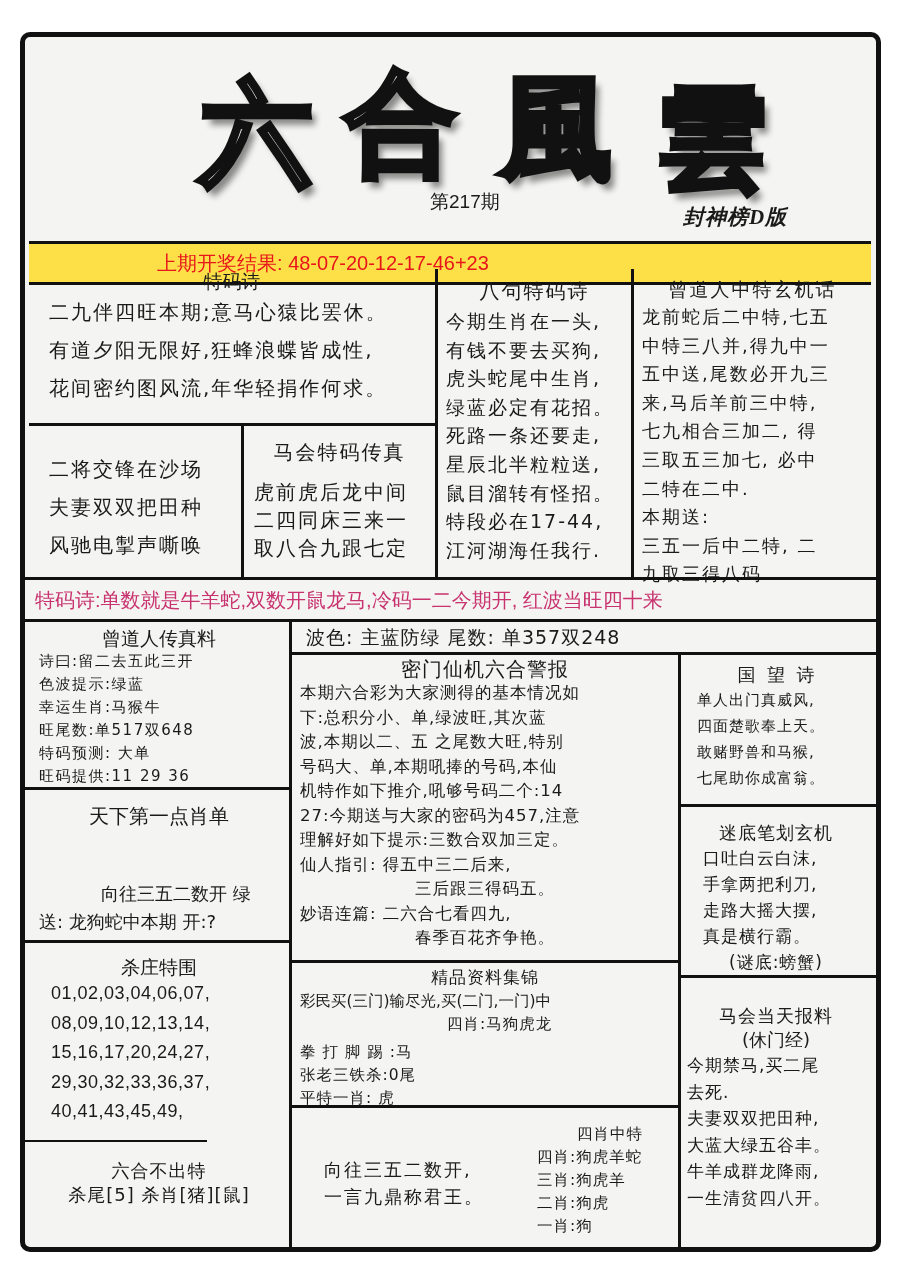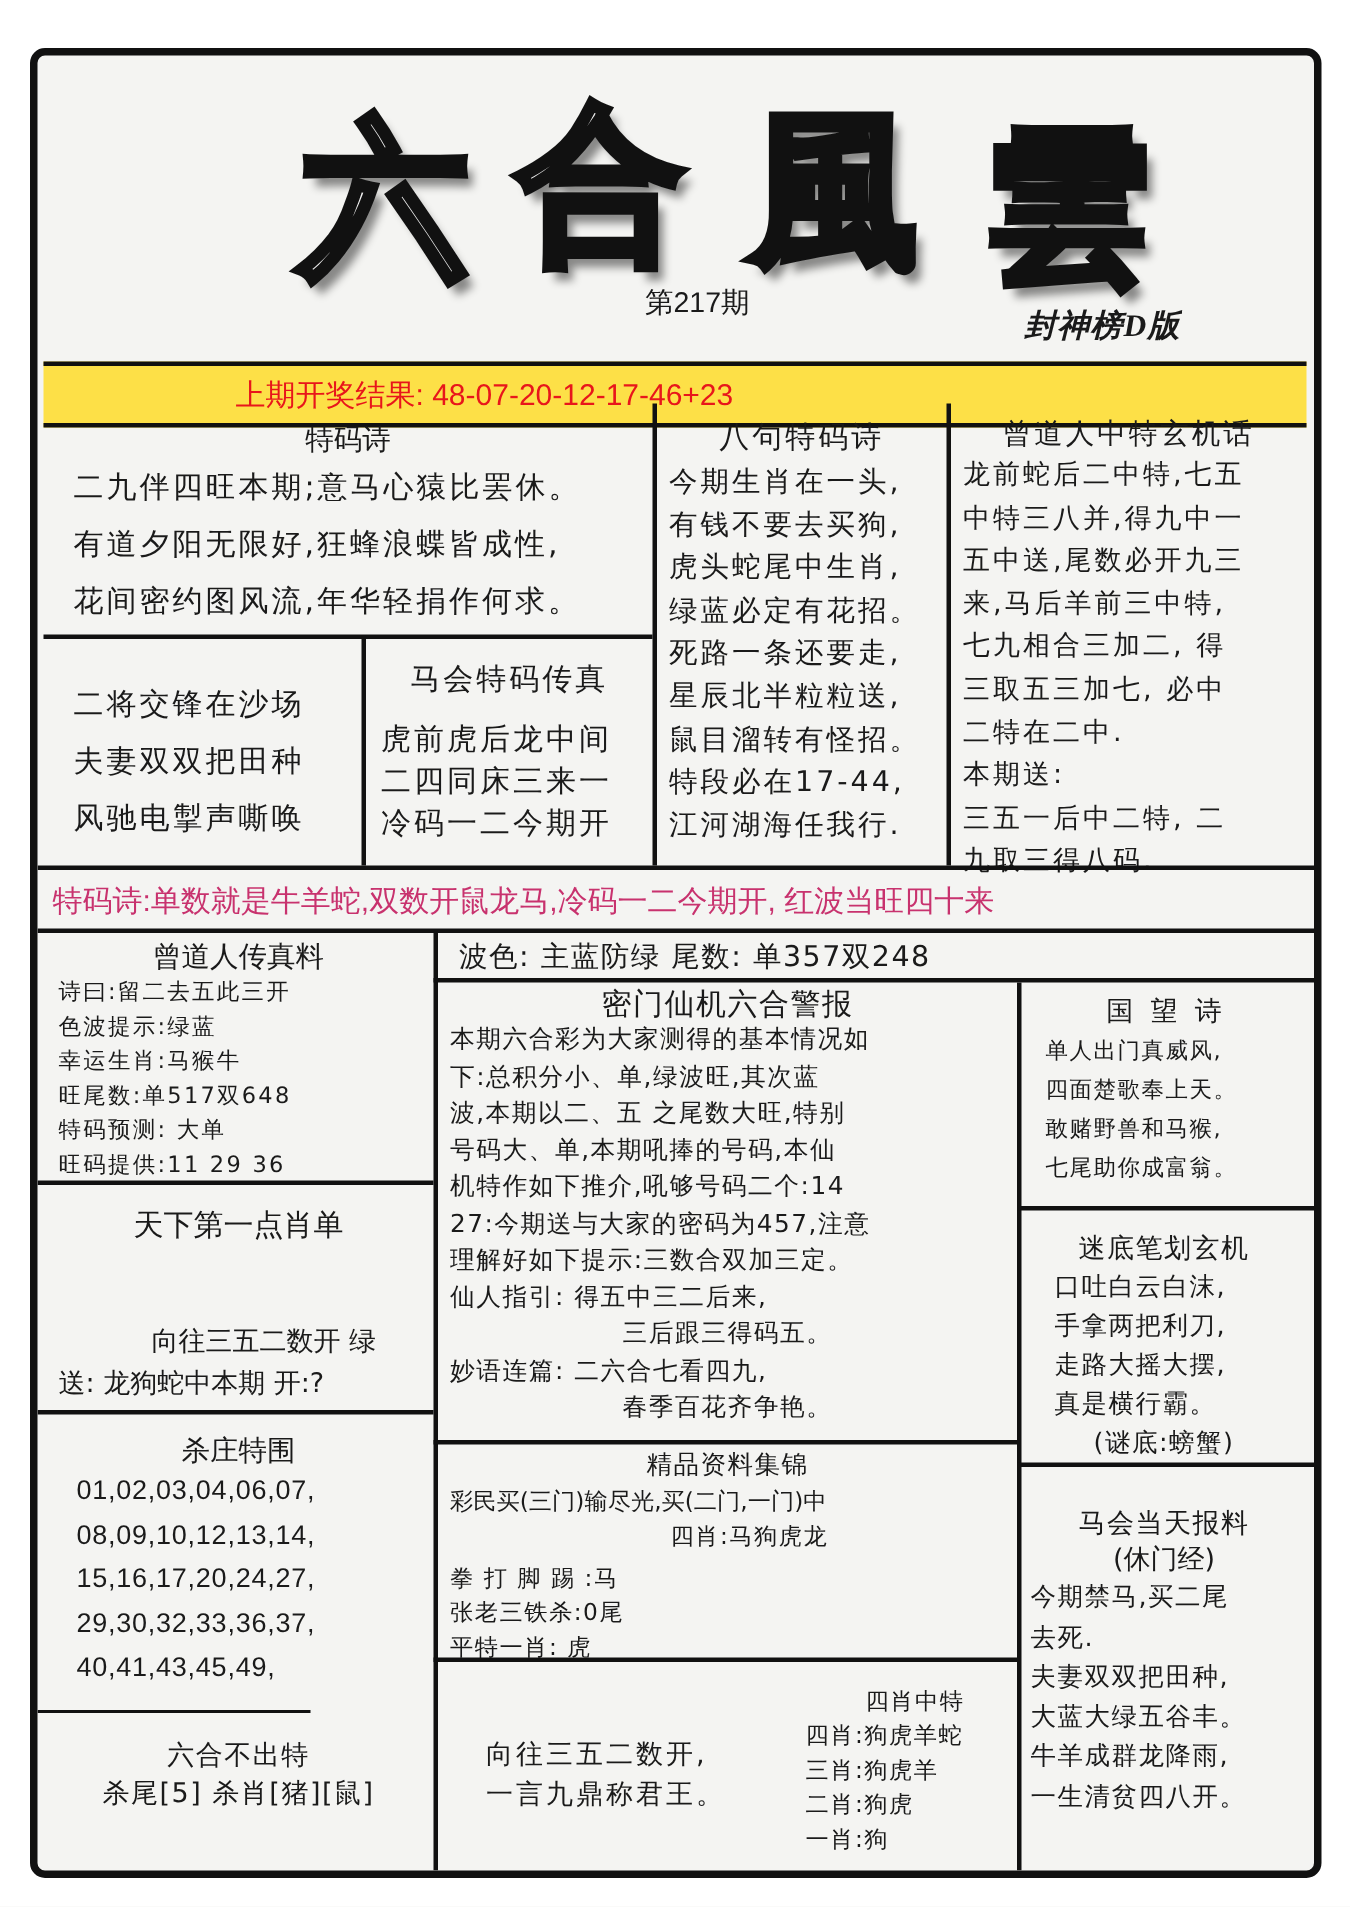--- a/index.html
+++ b/index.html
@@ -39,21 +39,21 @@
   <div class="edition">封神榜D版</div>
 
   <div class="result-bar">
     <div class="result-text">
       <span>上期开奖结果:</span>
       <span>48-07-20-12-17-46+23</span>
     </div>
   </div>
 
   <div class="abs" style="left:4px;top:232px;width:406px;height:150px;">
-    <div class="cell-title" style="margin-top:12px;">特码诗</div>
+    <div class="cell-title" style="">特码诗</div>
     <div class="poem lines" style="padding-left:20px;line-height:38px;font-size:20px;">
       <div>二九伴四旺本期;意马心猿比罢休。</div>
       <div>有道夕阳无限好,狂蜂浪蝶皆成性,</div>
       <div>花间密约图风流,年华轻捐作何求。</div>
     </div>
   </div>
   <div class="hline" style="left:4px;top:386px;width:406px;"></div>
 
   <div class="abs" style="left:4px;top:389px;width:212px;height:150px;">
     <div class="poem lines" style="padding:24px 0 0 20px;line-height:38px;font-size:20px;">
@@ -61,21 +61,21 @@
       <div>夫妻双双把田种</div>
       <div>风驰电掣声嘶唤</div>
     </div>
   </div>
   <div class="vline" style="left:216px;top:389px;height:151px;"></div>
   <div class="abs" style="left:219px;top:389px;width:191px;height:150px;">
     <div class="cell-title poem" style="margin-top:14px;font-size:20px;">马会特码传真</div>
     <div class="poem lines" style="padding:14px 0 0 10px;line-height:28px;font-size:20px;">
       <div>虎前虎后龙中间</div>
       <div>二四同床三来一</div>
-      <div>冷码一二今期开</div>
+      <div>取八合九跟七定</div>
     </div>
   </div>
 
   <div class="vline" style="left:410px;top:232px;height:308px;"></div>
   <div class="abs" style="left:413px;top:232px;width:193px;height:308px;">
     <div class="cell-title poem" style="margin-top:10px;font-size:20px;">八句特码诗</div>
     <div class="poem lines" style="padding:4px 0 0 8px;line-height:28.6px;font-size:19px;">
       <div>今期生肖在一头,</div>
       <div>有钱不要去买狗,</div>
       <div>虎头蛇尾中生肖,</div>

